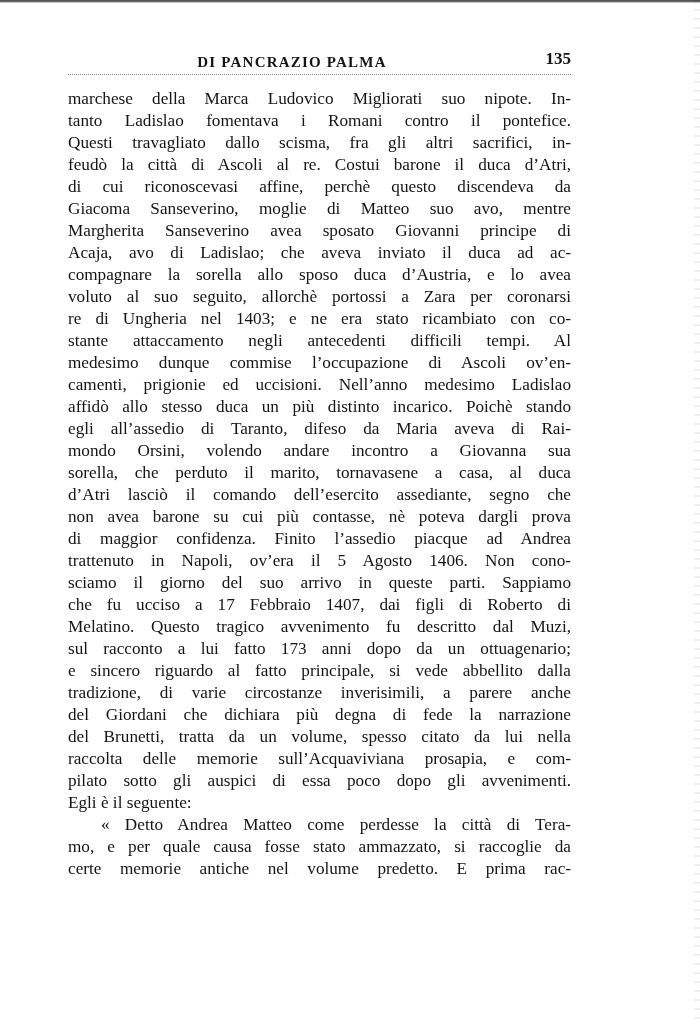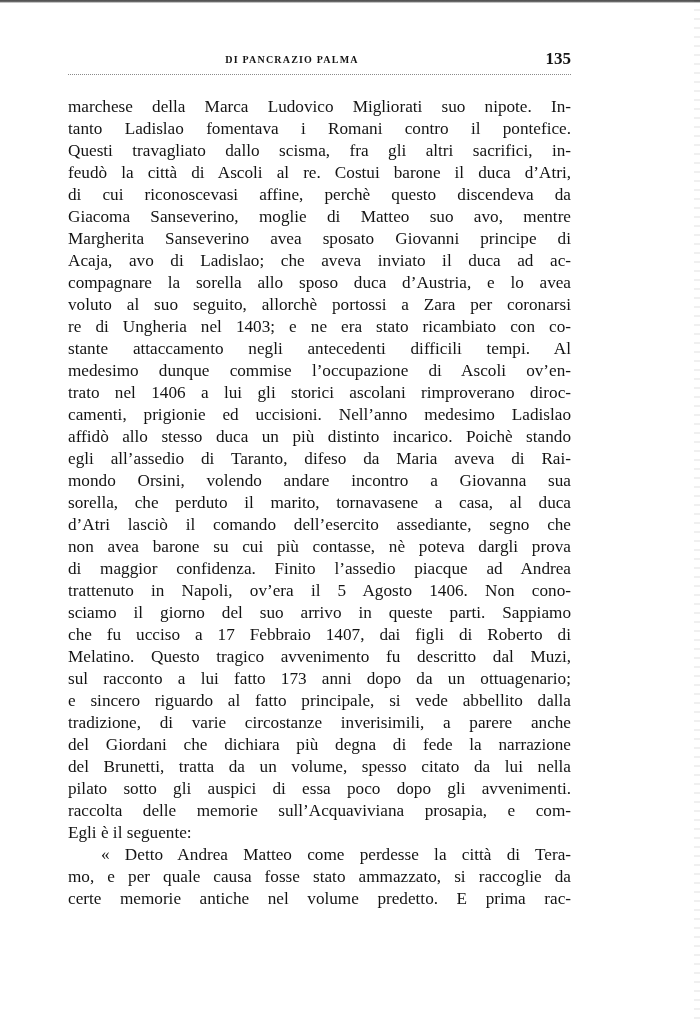--- a/index.html
+++ b/index.html
@@ -33,21 +33,21 @@
       left: 68px;
       top: 50px;
       width: 503px;
       height: 22px;
     }
     .running-title {
       position: absolute;
       left: 0; right: 0;
       text-align: center;
       top: 4px;
-      font-size: 10px;
+      font-size: 15px;
       font-weight: bold;
       letter-spacing: 1.2px;
       padding-right: 55px;
     }
     .page-number {
       position: absolute;
       right: 0;
       top: -1px;
       font-size: 17px;
       font-weight: bold;
@@ -58,21 +58,20 @@
       top: 74px;
       width: 503px;
       height: 0;
       border-top: 1px dotted #8a8a8a;
     }
     .body-text {
       position: absolute;
       left: 68px;
       top: 88px;
       width: 503px;
-      margin-top: 8px;
     }
     .line {
       display: block;
       height: 22px;
       line-height: 22px;
       font-size: 17.2px;
       white-space: nowrap;
       text-align: justify;
       text-align-last: justify;
       overflow: hidden;
@@ -103,37 +102,36 @@
   <span class="line">feudò la città di Ascoli al re. Costui barone il duca d’Atri,</span>
   <span class="line">di cui riconoscevasi affine, perchè questo discendeva da</span>
   <span class="line">Giacoma Sanseverino, moglie di Matteo suo avo, mentre</span>
   <span class="line">Margherita Sanseverino avea sposato Giovanni principe di</span>
   <span class="line">Acaja, avo di Ladislao; che aveva inviato il duca ad ac-</span>
   <span class="line">compagnare la sorella allo sposo duca d’Austria, e lo avea</span>
   <span class="line">voluto al suo seguito, allorchè portossi a Zara per coronarsi</span>
   <span class="line">re di Ungheria nel 1403; e ne era stato ricambiato con co-</span>
   <span class="line">stante attaccamento negli antecedenti difficili tempi. Al</span>
   <span class="line">medesimo dunque commise l’occupazione di Ascoli ov’en-</span>
-  <span class="line">trato nel 1406 a lui gli storici ascolani rimproverano diroc-</span>
   <span class="line">camenti, prigionie ed uccisioni. Nell’anno medesimo Ladislao</span>
   <span class="line">affidò allo stesso duca un più distinto incarico. Poichè stando</span>
   <span class="line">egli all’assedio di Taranto, difeso da Maria aveva di Rai-</span>
   <span class="line">mondo Orsini, volendo andare incontro a Giovanna sua</span>
   <span class="line">sorella, che perduto il marito, tornavasene a casa, al duca</span>
   <span class="line">d’Atri lasciò il comando dell’esercito assediante, segno che</span>
   <span class="line">non avea barone su cui più contasse, nè poteva dargli prova</span>
   <span class="line">di maggior confidenza. Finito l’assedio piacque ad Andrea</span>
   <span class="line">trattenuto in Napoli, ov’era il 5 Agosto 1406. Non cono-</span>
   <span class="line">sciamo il giorno del suo arrivo in queste parti. Sappiamo</span>
   <span class="line">che fu ucciso a 17 Febbraio 1407, dai figli di Roberto di</span>
   <span class="line">Melatino. Questo tragico avvenimento fu descritto dal Muzi,</span>
   <span class="line">sul racconto a lui fatto 173 anni dopo da un ottuagenario;</span>
   <span class="line">e sincero riguardo al fatto principale, si vede abbellito dalla</span>
   <span class="line">tradizione, di varie circostanze inverisimili, a parere anche</span>
   <span class="line">del Giordani che dichiara più degna di fede la narrazione</span>
   <span class="line">del Brunetti, tratta da un volume, spesso citato da lui nella</span>
+  <span class="line">raccolta delle memorie sull’Acquaviviana prosapia, e com-</span>
   <span class="line">pilato sotto gli auspici di essa poco dopo gli avvenimenti.</span>
-  <span class="line">raccolta delle memorie sull’Acquaviviana prosapia, e com-</span>
   <span class="line last">Egli è il seguente:</span>
   <span class="line indent">« Detto Andrea Matteo come perdesse la città di Tera-</span>
   <span class="line">mo, e per quale causa fosse stato ammazzato, si raccoglie da</span>
   <span class="line">certe memorie antiche nel volume predetto. E prima rac-</span>
 </div>
 
 </body></html>

